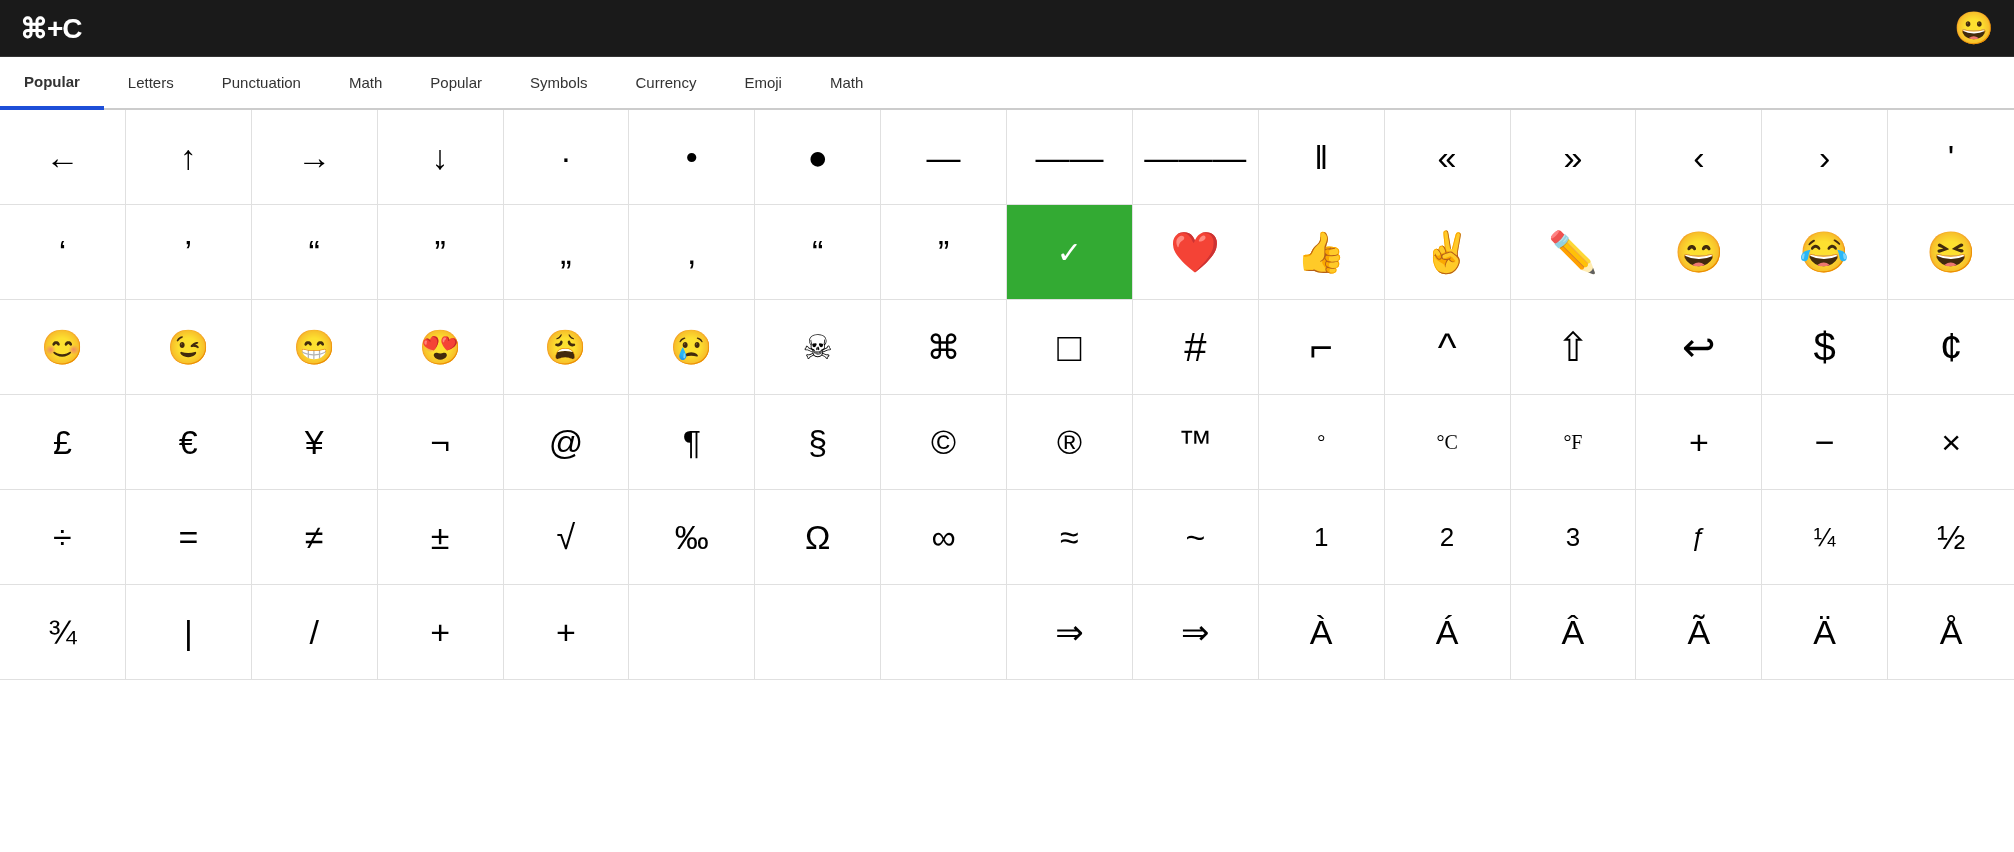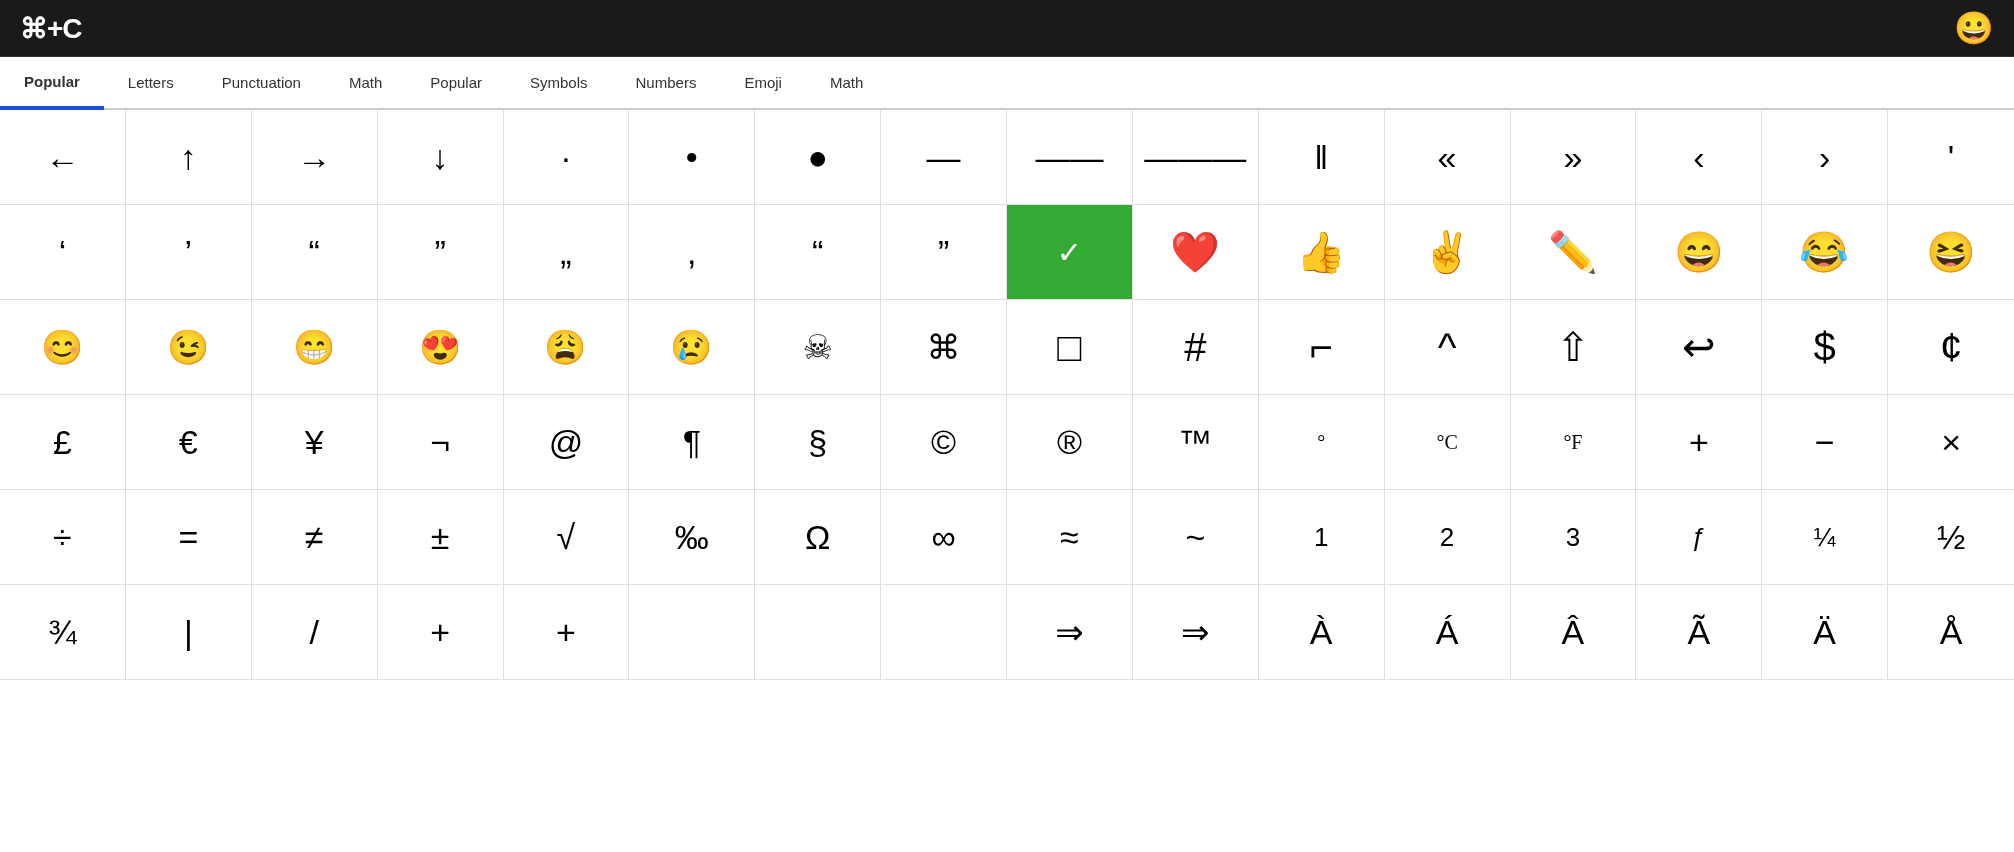--- a/index.html
+++ b/index.html
@@ -114,21 +114,21 @@
 </div>
 
 <nav id="nav">
 
 <div class="nav-item active">Popular</div>
     <div class="nav-item">Letters</div>
     <div class="nav-item">Punctuation</div>
     <div class="nav-item">Math</div>
     <div class="nav-item">Popular</div>
     <div class="nav-item">Symbols</div>
-    <div class="nav-item">Numbers</div>
+    <div class="nav-item">Currency</div>
     <div class="nav-item">Emoji</div>
     <div class="nav-item">Math</div>
   </nav>
 
 <div id="grid">
 
 <div class="cell">←</div>
     <div class="cell">↑</div>
     <div class="cell">→</div>
     <div class="cell">↓</div>

